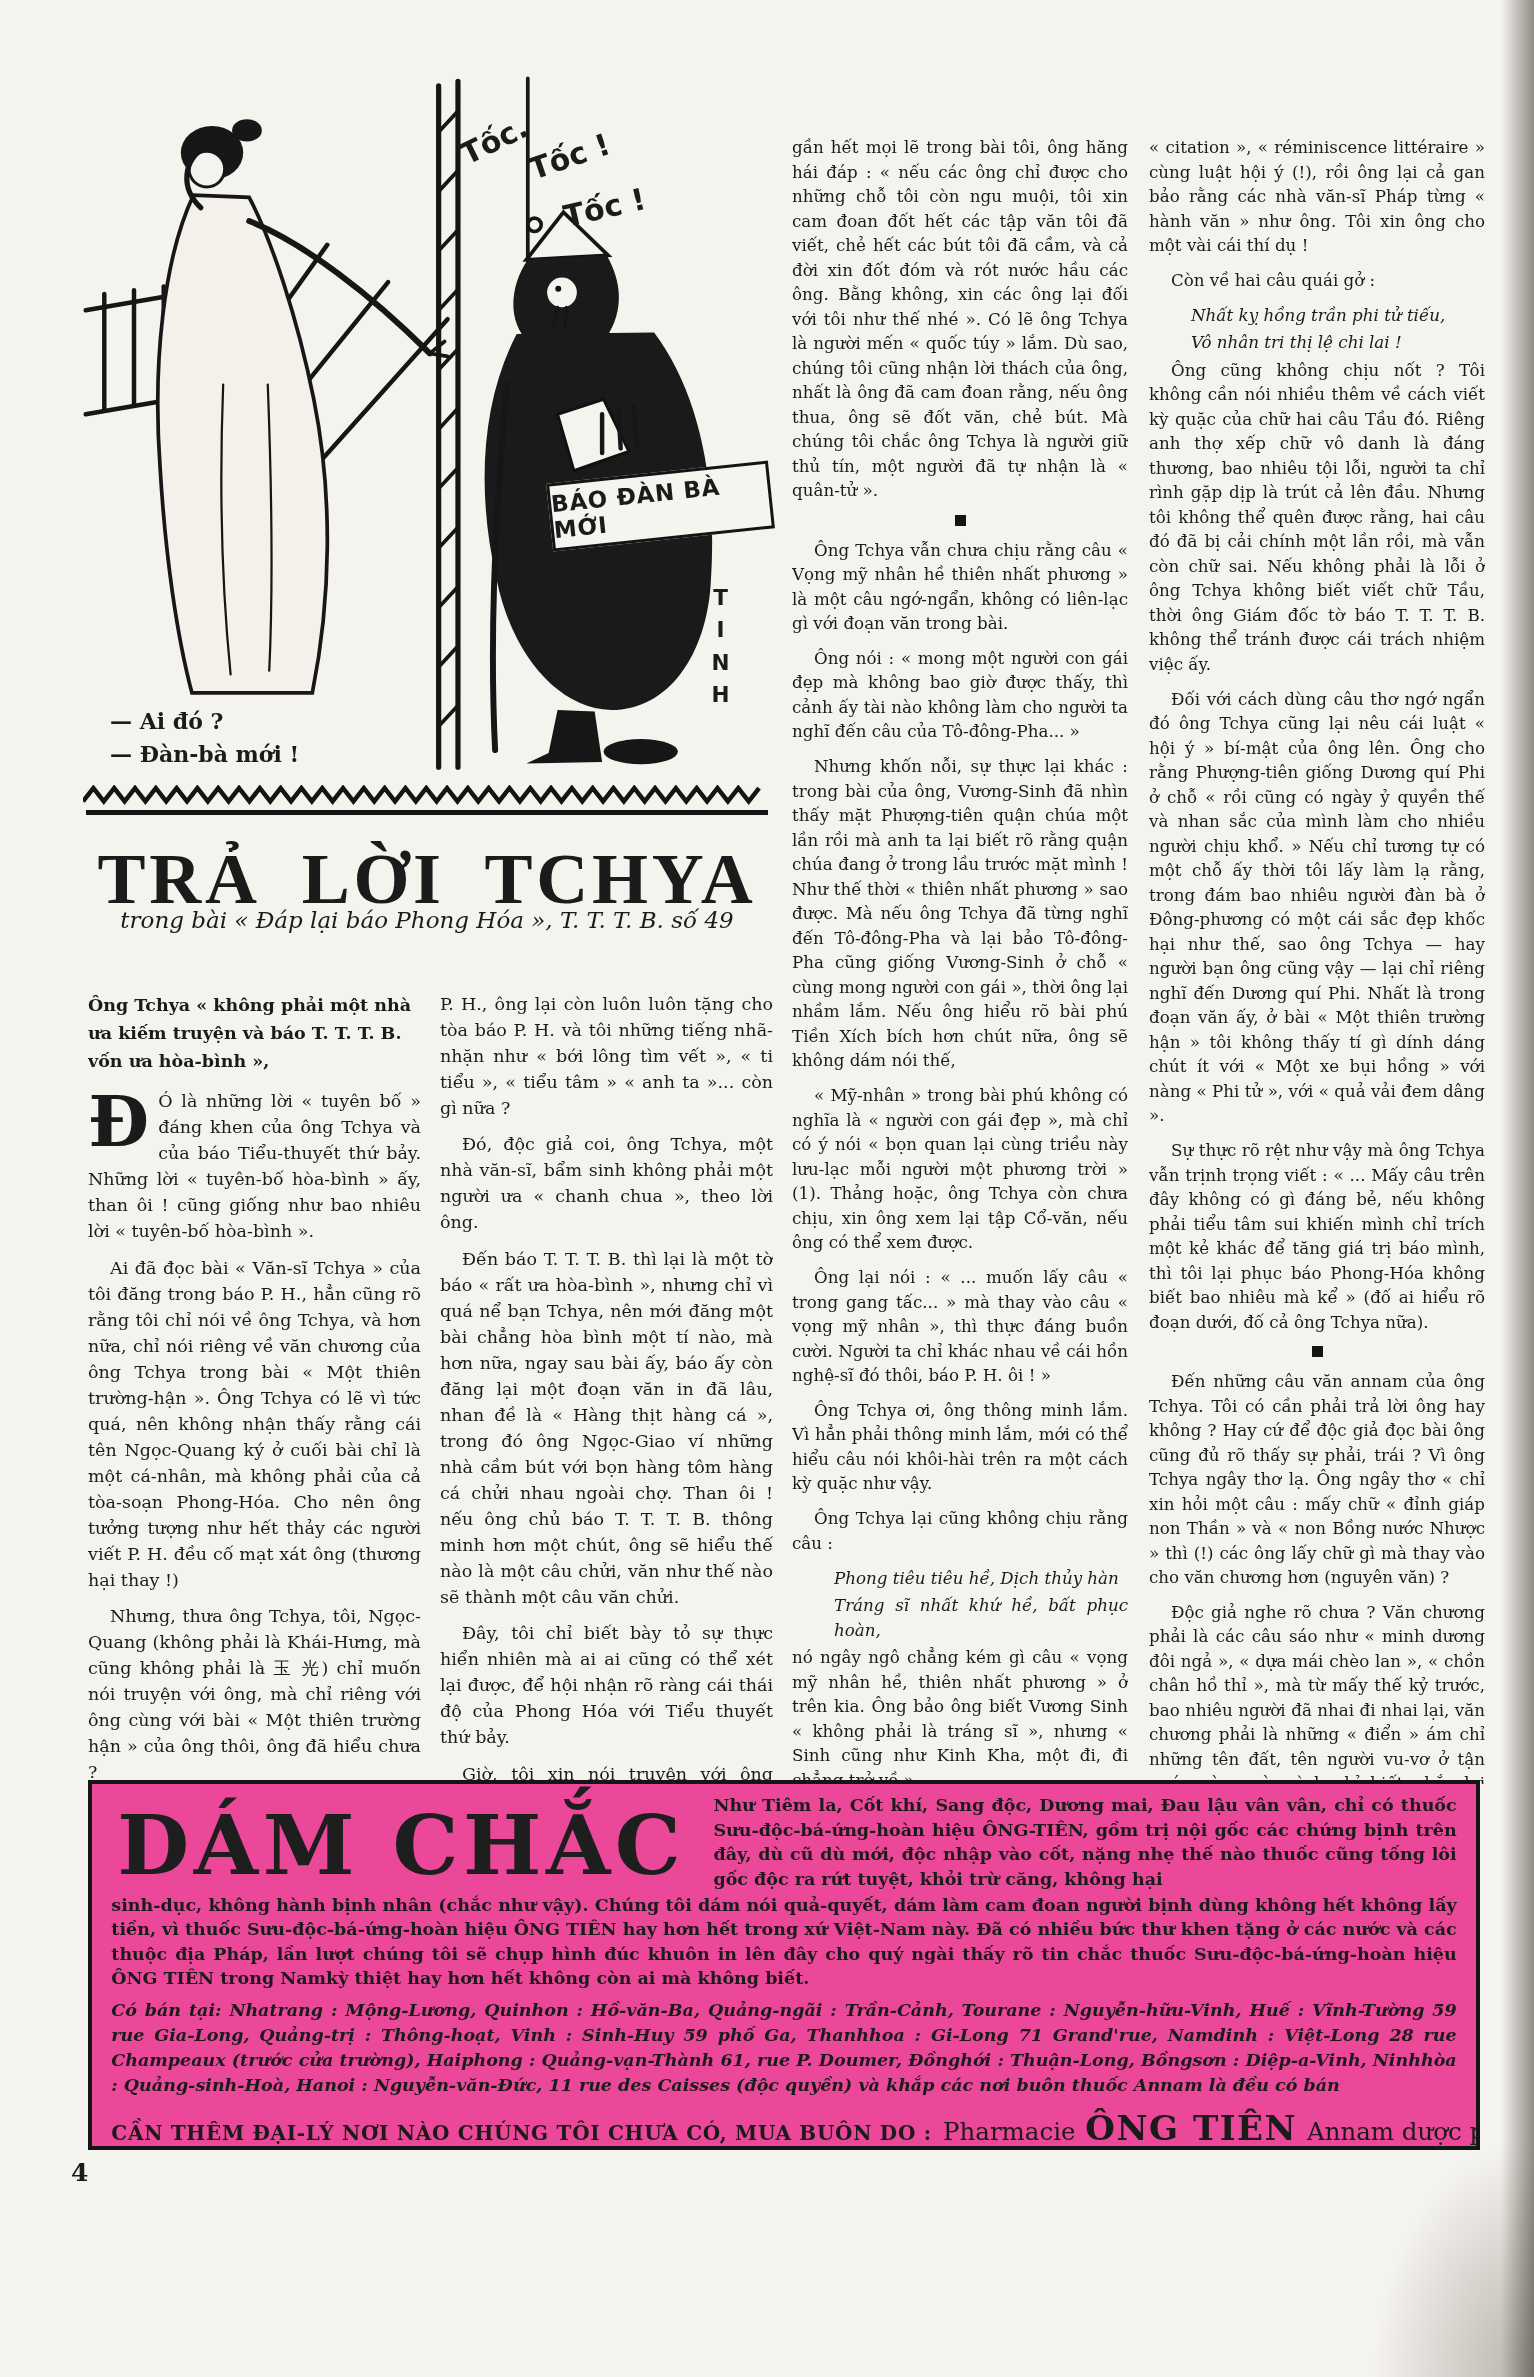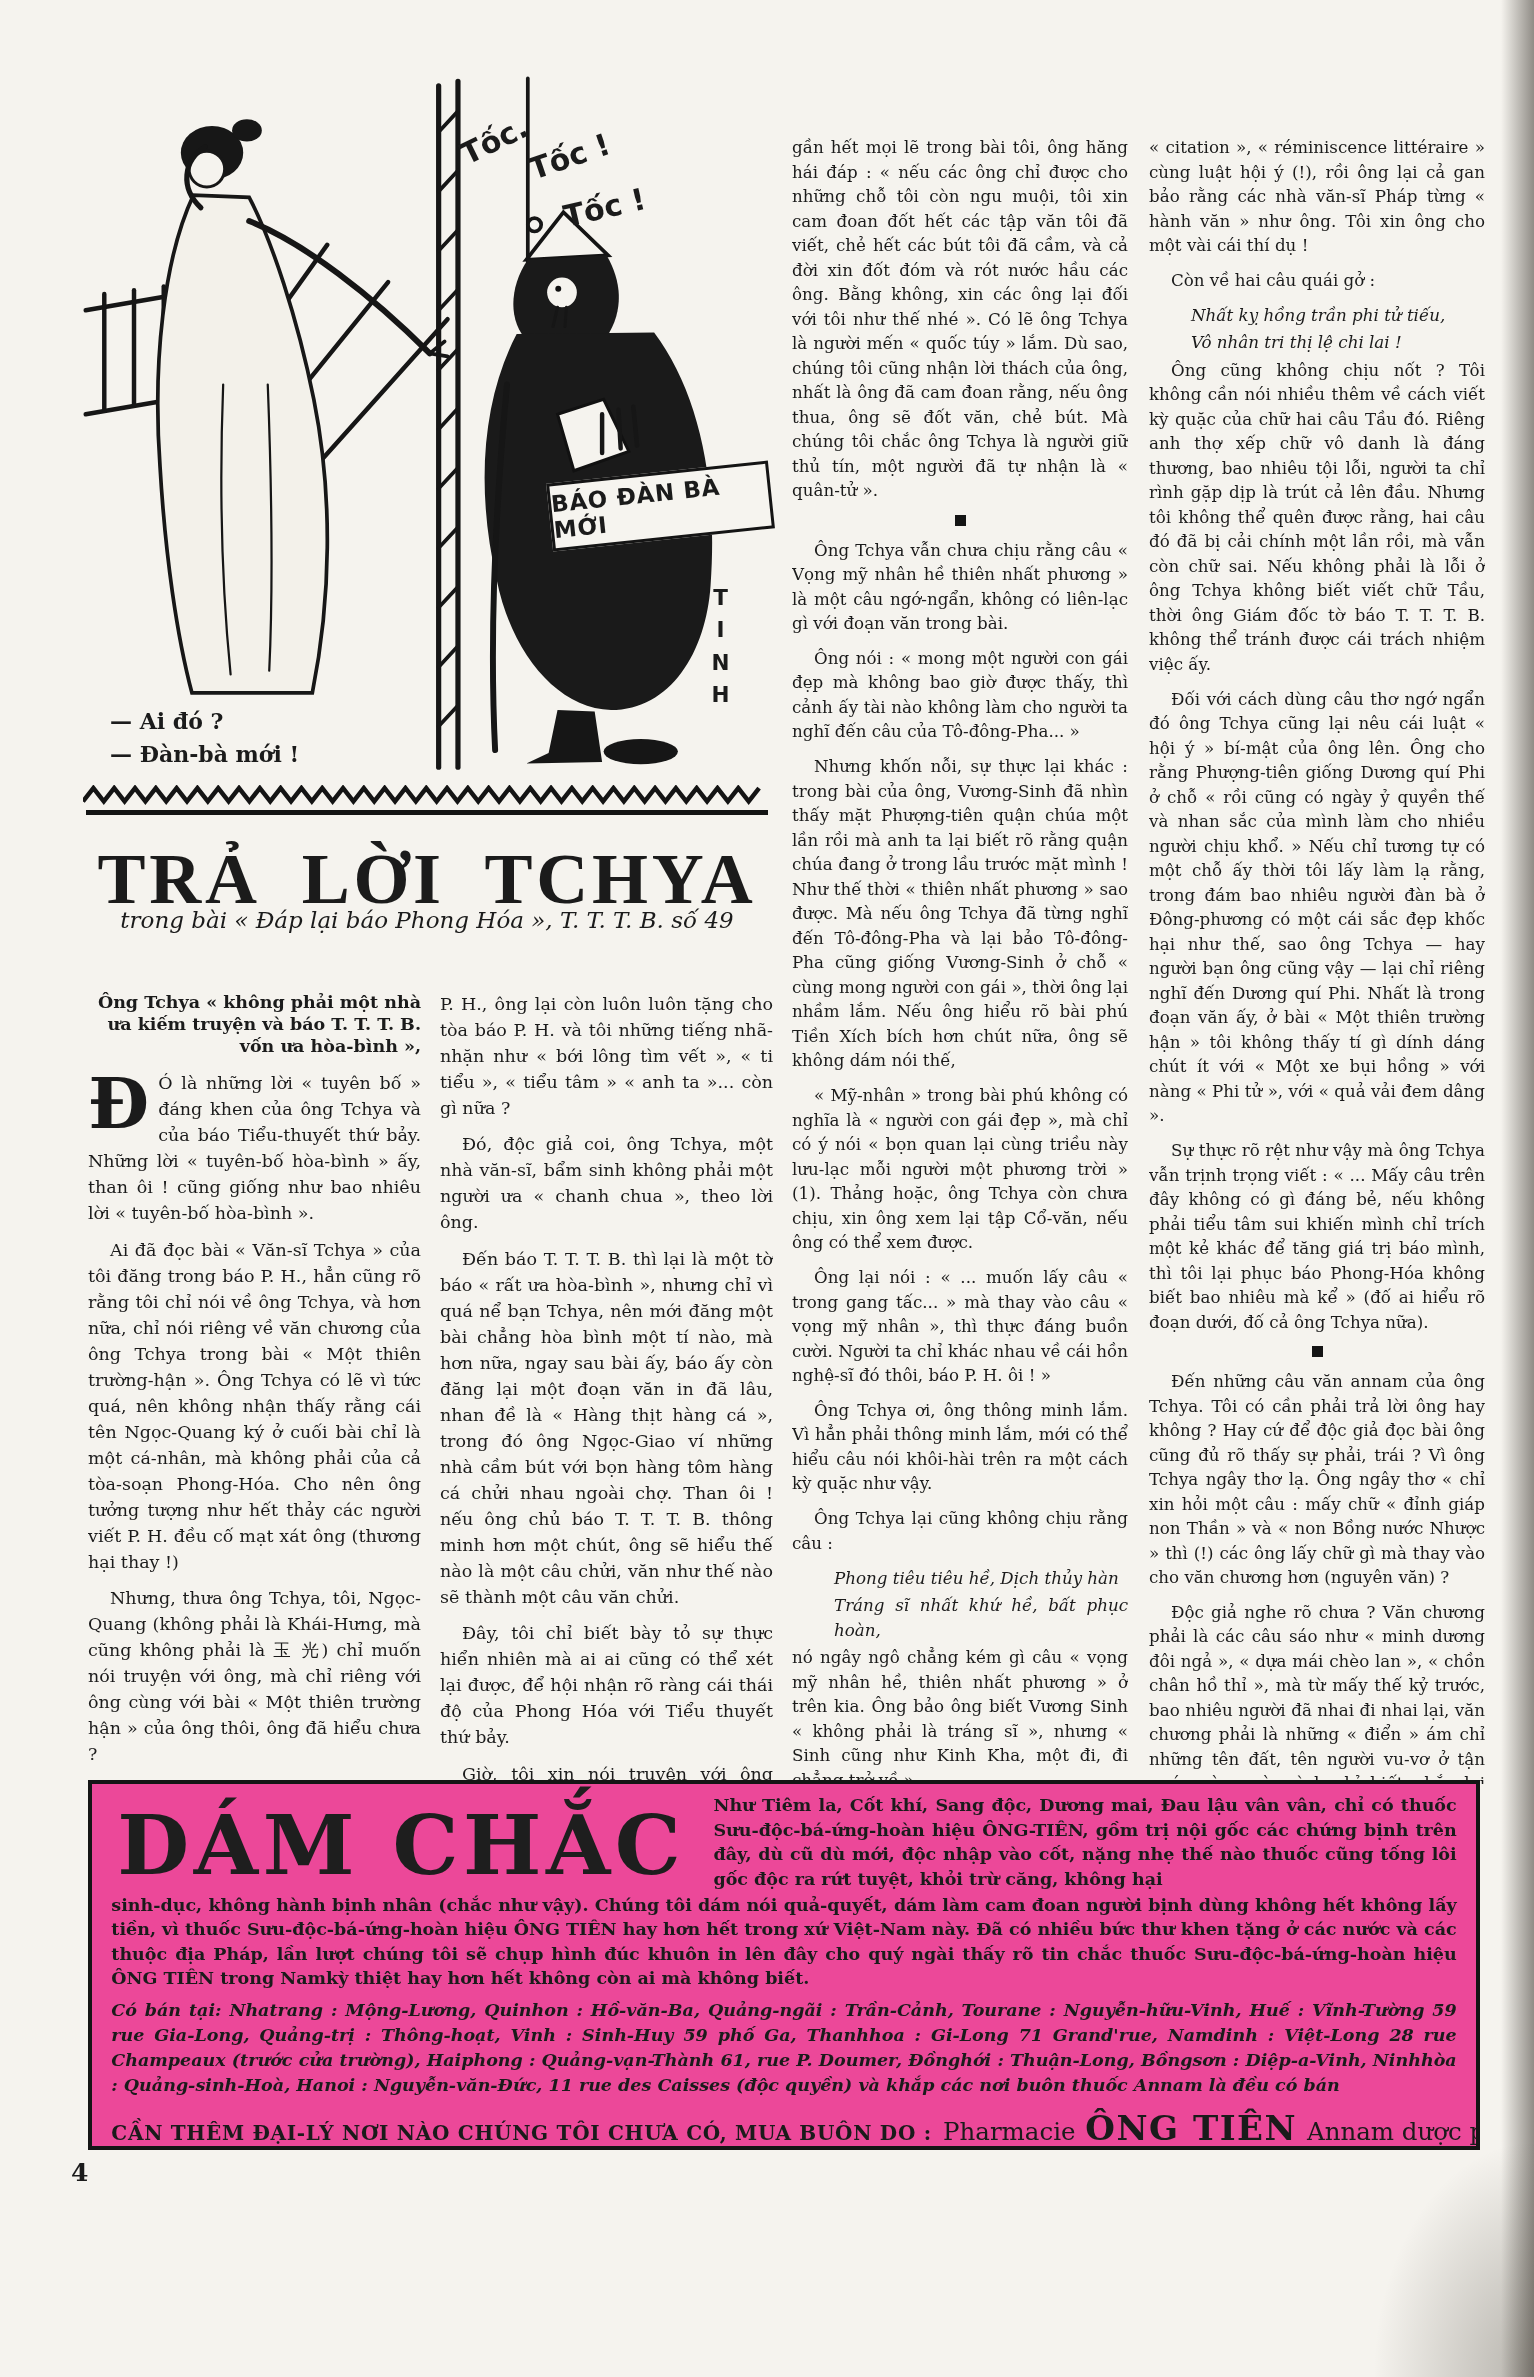--- a/index.html
+++ b/index.html
@@ -36,22 +36,22 @@
         font-style:italic;font-size:23px;}
 
   
   .col{position:absolute;text-align:justify;font-size:17.5px;line-height:26px;overflow:hidden;margin-top:24px;}
   .col p{margin:0 0 10.4px;text-indent:22px;}
   .col p.noindent{text-indent:0;}
   .col1{left:88px;top:967px;width:333px;height:807px;}
   .col2{left:440px;top:967px;width:333px;height:807px;}
   .col3{left:792px;top:111px;width:336px;height:1649px;font-size:16.7px;line-height:24.5px;}
   .col4{left:1149px;top:111px;width:336px;height:1649px;font-size:16.7px;line-height:24.5px;}
-  .lead{font-weight:bold;text-align:right;text-indent:0 !important;margin-bottom:13.4px !important;
-        line-height:22px;}
+  .lead{font-weight:bold;text-align:left;text-indent:0 !important;margin-bottom:13.4px !important;
+        line-height:28px;}
   .dropcap{float:left;font-size:70px;line-height:55px;font-weight:bold;margin:6px 9px 0 0;}
   .verse{font-style:italic;text-indent:0 !important;padding-left:42px;margin:3px 0 3px !important;}
   .orn{width:11px;height:11px;background:#141414;margin:12px auto;}
 
   
   .ad{position:absolute;left:88px;top:1780px;width:1392px;height:370px;
       border:4.5px solid #151515;box-sizing:border-box;background:#ec4899;
       padding:9px 19.3px 7.4px;overflow:hidden;}
   .ad-head{float:left;font-weight:bold;font-size:83px;line-height:1.02;letter-spacing:4.5px;
       margin:10.4px 28px 3px 6px;color:#1e1e1e;}

